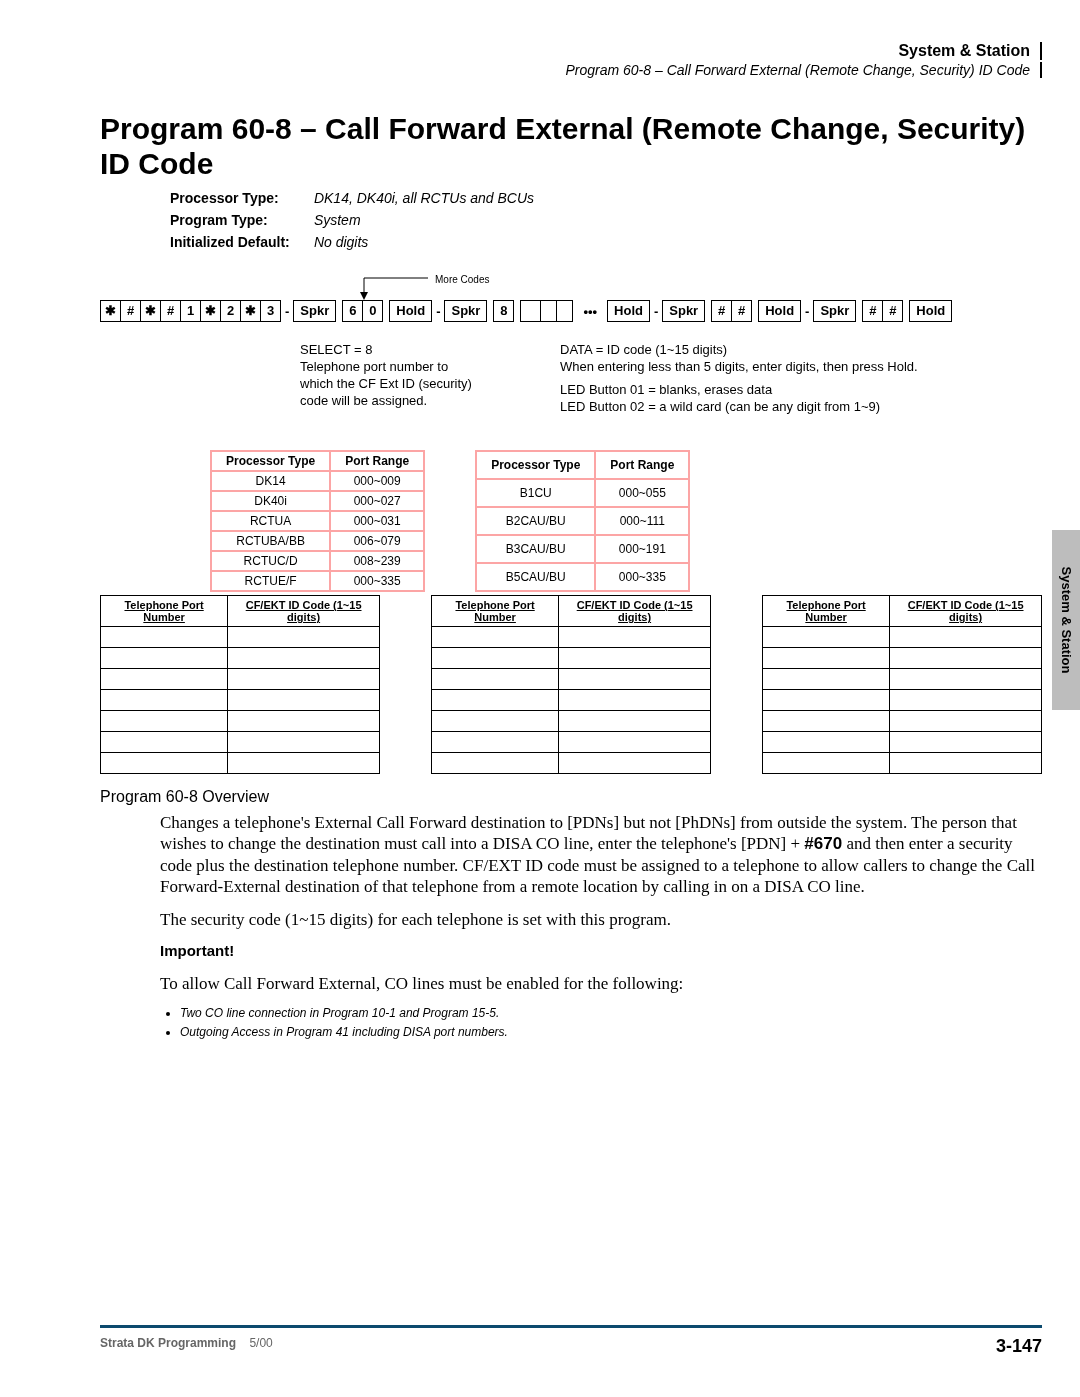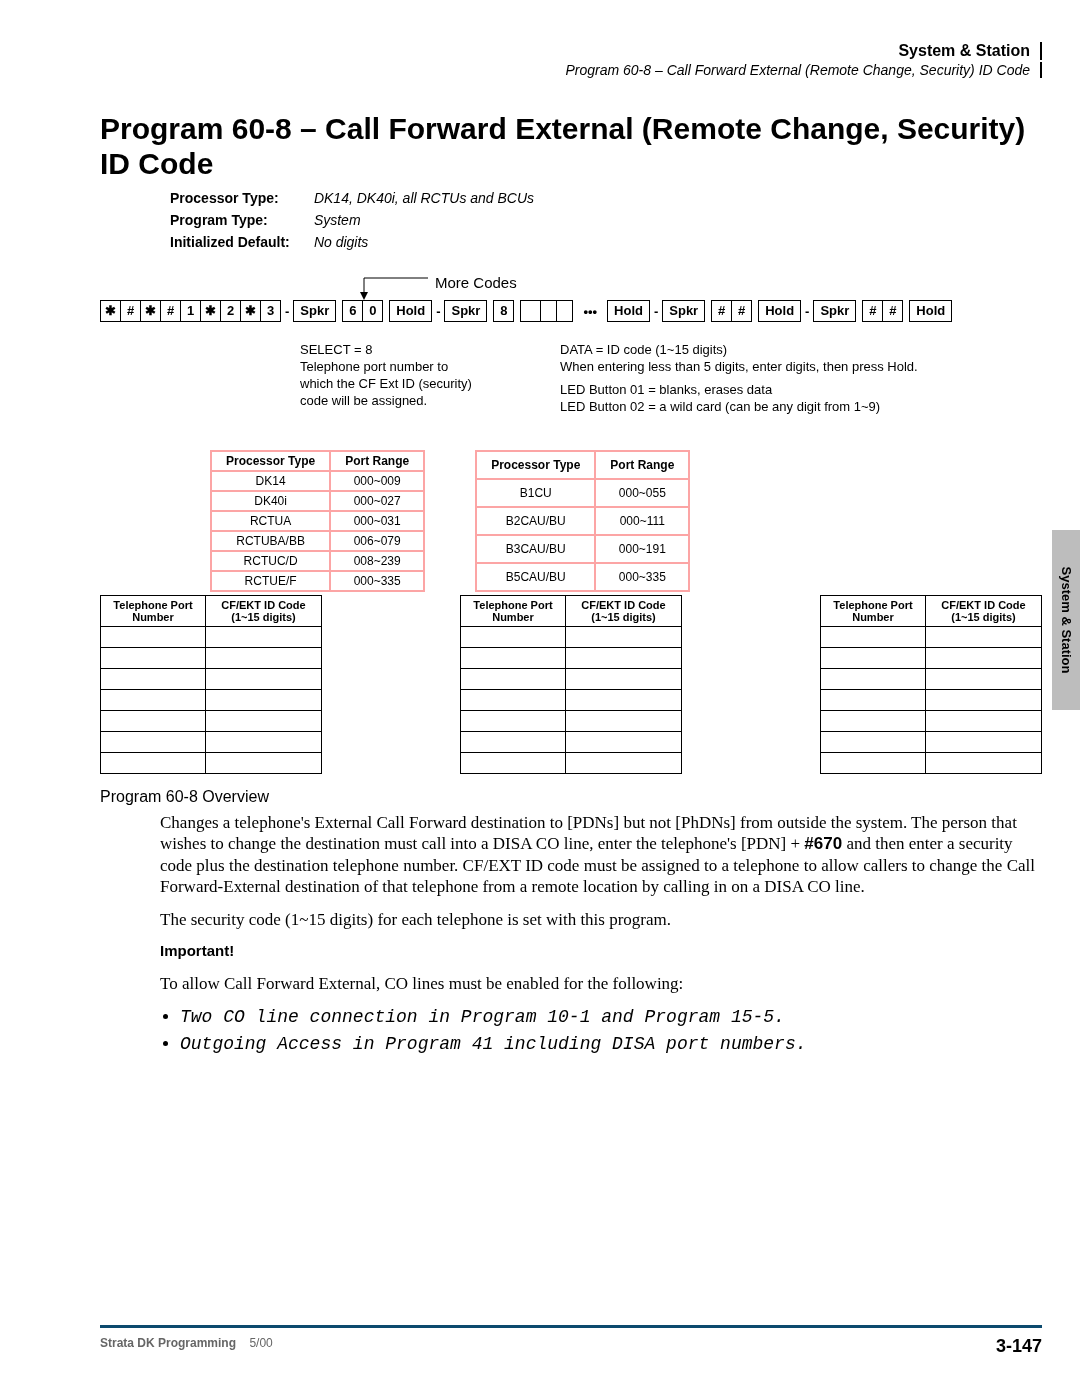--- a/index.html
+++ b/index.html
@@ -88,21 +88,21 @@
   .gap { width: 6px; }
   .dash { padding: 0 4px; font-weight: bold; }
   .dots { padding: 0 4px; }
   .row3 { height: 20px; min-width: 15px; border:1.5px solid #000; border-left:none; }
 
   .morecodes {
     position: absolute;
     top: -26px;
     left: 335px;
     font-weight: normal;
-    font-size: 15px;
+    font-size: 10px;
   }
   .arrowdown {
     position: absolute;
     top: -26px;
     left: 258px;
     width: 70px;
     height: 22px;
   }
   .arrowdown svg { overflow: visible; }
 
@@ -142,21 +142,21 @@
   .rec-tables {
     position: absolute;
     top: 595px;
     left: 100px;
     right: 38px;
     display: flex;
     justify-content: space-between;
     font-family: Arial, Helvetica, sans-serif;
     font-size: 11px;
   }
-  table.rec { border-collapse: collapse; width: 222px; }
+  table.rec { border-collapse: collapse; width: 280px; text-decoration: underline; }
   table.rec th {
     border: 1px solid #000;
     font-weight: bold;
     padding: 3px 4px;
     text-align: center;
     line-height: 1.1;
   }
   table.rec td {
     border: 1px solid #000;
     height: 18px;
@@ -184,22 +184,22 @@
   .overview .body p { margin: 0 0 12px 0; }
   .overview .imp {
     font-family: Arial, Helvetica, sans-serif;
     font-weight: bold;
     font-size: 15px;
     margin: 8px 0 6px 0;
   }
   .overview ul { margin: 4px 0 0 20px; padding: 0; }
   .overview li {
     font-style: italic;
-    font-family: Liberation Mono, monospace;
-    font-size: 18px;
+    font-family: Liberation Sans, sans-serif;
+    font-size: 12px;
     margin-bottom: 4px;
   }
   .hash670 { font-family: Arial, Helvetica, sans-serif; font-weight: bold; font-style: normal; }
 
   
   .sidetab {
     position: absolute;
     right: 0;
     top: 530px;
     width: 28px;

